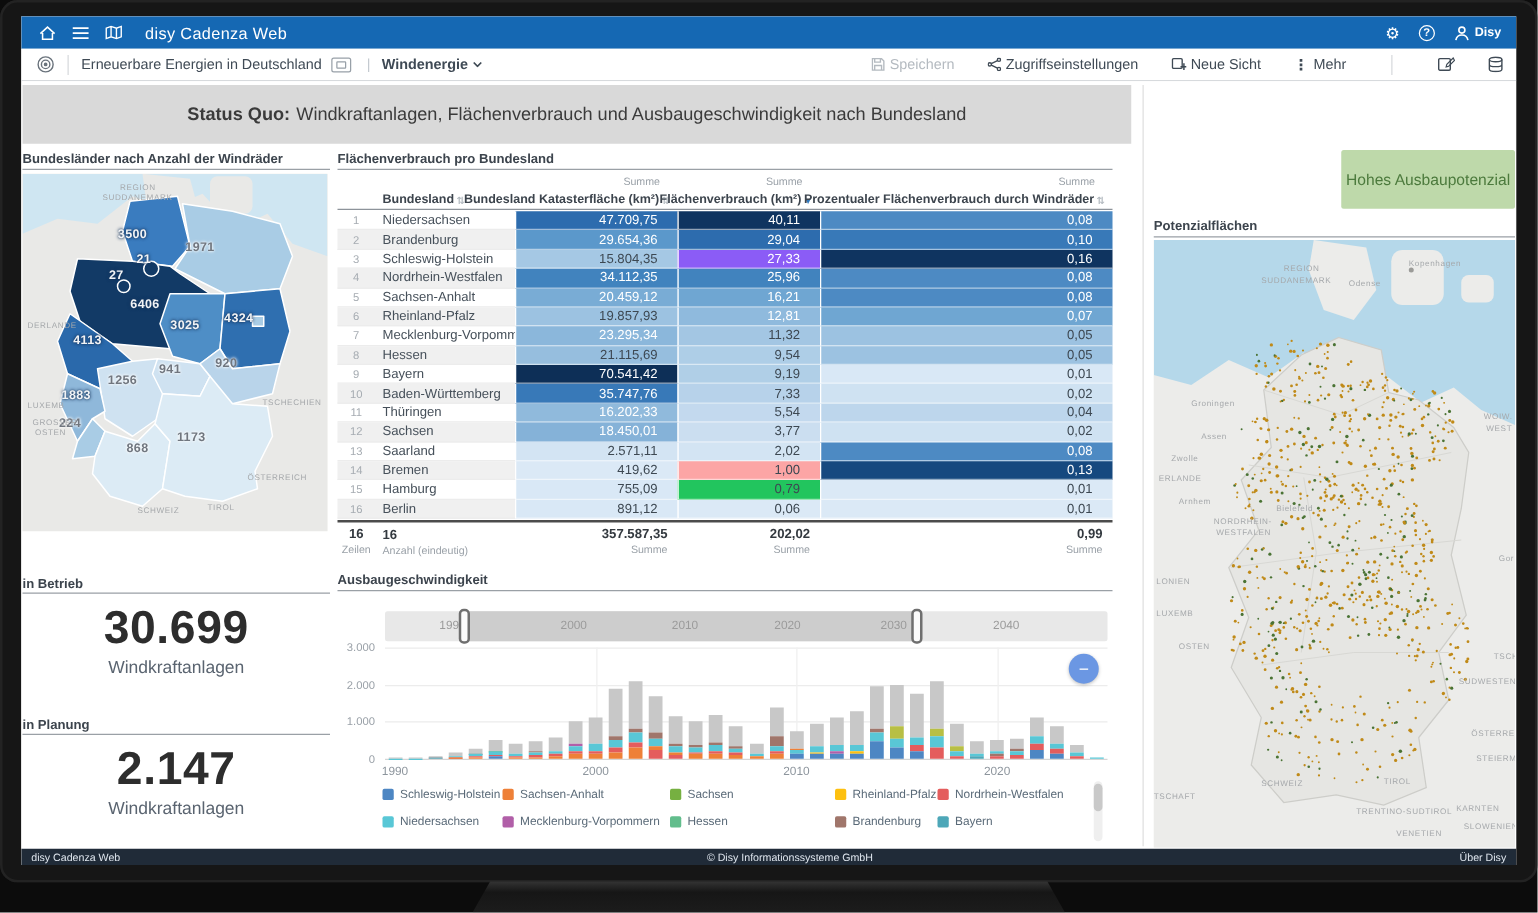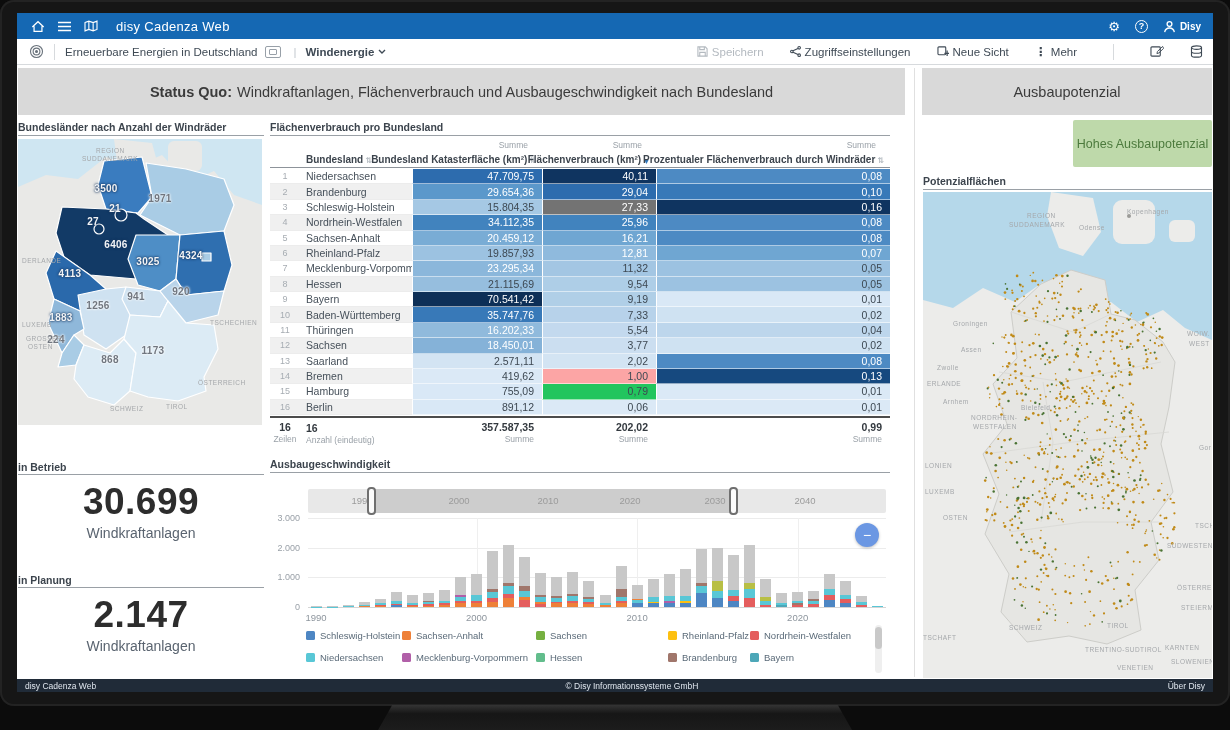--- a/index.html
+++ b/index.html
@@ -59,21 +59,21 @@
 .thead .names{position:absolute;bottom:2px;left:0;width:100%;display:grid;grid-template-columns:30px 112px 130px 114px 234px;font-size:10px;font-weight:bold;color:#3c444d}
 .hcell{display:flex;align-items:flex-end;gap:2px;white-space:nowrap;cursor:pointer}
 .hcell.r{justify-content:flex-end;padding-right:6px}
 .hcell.l{padding-left:6px}
 .sort{font-size:8px;color:#b3bac0;line-height:1}
 .sort.active{color:#2e79c0;font-size:7px}
 .tbody{position:absolute;left:253px;top:104px;width:620px}
 .trow{height:15.38px;font-size:10.5px;cursor:pointer}
 .cell-num{color:#a6acb2;font-size:9px;display:flex;align-items:center;justify-content:center;border-bottom:1px solid #ececec}
 .cell-name{color:#46505a;display:flex;align-items:center;padding-left:6px;border-bottom:1px solid #ececec;white-space:nowrap}
-.cell-val{display:flex;align-items:center;justify-content:flex-end;padding-right:8px;border-left:1px solid #fff;border-bottom:1px solid rgba(255,255,255,.55)}
+.cell-val{display:flex;align-items:center;justify-content:flex-end;padding-right:16px;border-left:1px solid #fff;border-bottom:1px solid rgba(255,255,255,.55)}
 .trow.alt .cell-num,.trow.alt .cell-name{background:#f0f0f0}
 .tsum{position:absolute;left:253px;top:351px;width:620px;border-top:2px solid #4c4c4c;padding-top:3px}
 .tsum .v{font-size:10.5px;font-weight:bold;color:#33393f}
 .tsum .l{font-size:8.5px;color:#9aa1a8;margin-top:1px}
 .tsum .c{display:flex;flex-direction:column}
 .tsum .c.r{align-items:flex-end;padding-right:8px}
 .tsum .c.ctr{align-items:center}
 .tsum .c.l{padding-left:6px}
 
 
@@ -208,23 +208,20 @@
       </span>
     </div>
   </div>
 
   <div class="content">
 
     <div class="banner" style="left:1px;top:3px;width:887px;height:47px">
       <b>Status Quo:</b>
       <span>Windkraftanlagen, Flächenverbrauch und Ausbaugeschwindigkeit nach Bundesland</span>
     </div>
-    <div class="banner" style="left:905px;top:3px;width:290px;height:47px">
-      <span>Ausbaupotenzial</span>
-    </div>
     <div class="vdiv"></div>
 
     <div class="sec-title" style="left:1px;top:56px">Bundesländer nach Anzahl der Windräder</div>
     <div class="hline" style="left:1px;top:70px;width:246px"></div>
 
     <div class="map" id="leftmap" style="left:1px;top:74px;width:244px;height:286px">
       <svg width="244" height="286" viewBox="0 0 244 286">
         <rect x="0" y="0" width="244" height="286" fill="#e9e9e7"></rect>
         <path d="M0,0 H244 V66 L216,56 196,32 170,44 144,16 116,28 88,18 60,40 28,36 0,48 Z" fill="#cfe6f2"></path>
         <path d="M96,0 134,4 140,26 122,40 100,30 Z" fill="#e9e9e7"></path>
@@ -328,21 +325,21 @@
             <div class="cell-num">2</div>
             <div class="cell-name">Brandenburg</div>
             <div class="cell-val" style="background: rgb(91, 152, 203); color: rgb(255, 255, 255);">29.654,36</div>
             <div class="cell-val" style="background: rgb(45, 108, 174); color: rgb(255, 255, 255);">29,04</div>
             <div class="cell-val" style="background: rgb(56, 121, 184); color: rgb(255, 255, 255);">0,10</div>
           </div>
           <div class="trow tgrid">
             <div class="cell-num">3</div>
             <div class="cell-name">Schleswig-Holstein</div>
             <div class="cell-val" style="background: rgb(165, 200, 228); color: rgb(61, 72, 82);">15.804,35</div>
-            <div class="cell-val" style="background: #737373; color: rgb(255, 255, 255);">27,33</div>
+            <div class="cell-val" style="background: #8b5cf6; color: rgb(255, 255, 255);">27,33</div>
             <div class="cell-val" style="background: rgb(15, 52, 96); color: rgb(255, 255, 255);">0,16</div>
           </div>
           <div class="trow tgrid alt">
             <div class="cell-num">4</div>
             <div class="cell-name">Nordrhein-Westfalen</div>
             <div class="cell-val" style="background: rgb(65, 131, 190); color: rgb(255, 255, 255);">34.112,35</div>
             <div class="cell-val" style="background: rgb(65, 131, 190); color: rgb(255, 255, 255);">25,96</div>
             <div class="cell-val" style="background: rgb(77, 138, 195); color: rgb(255, 255, 255);">0,08</div>
           </div>
           <div class="trow tgrid">

